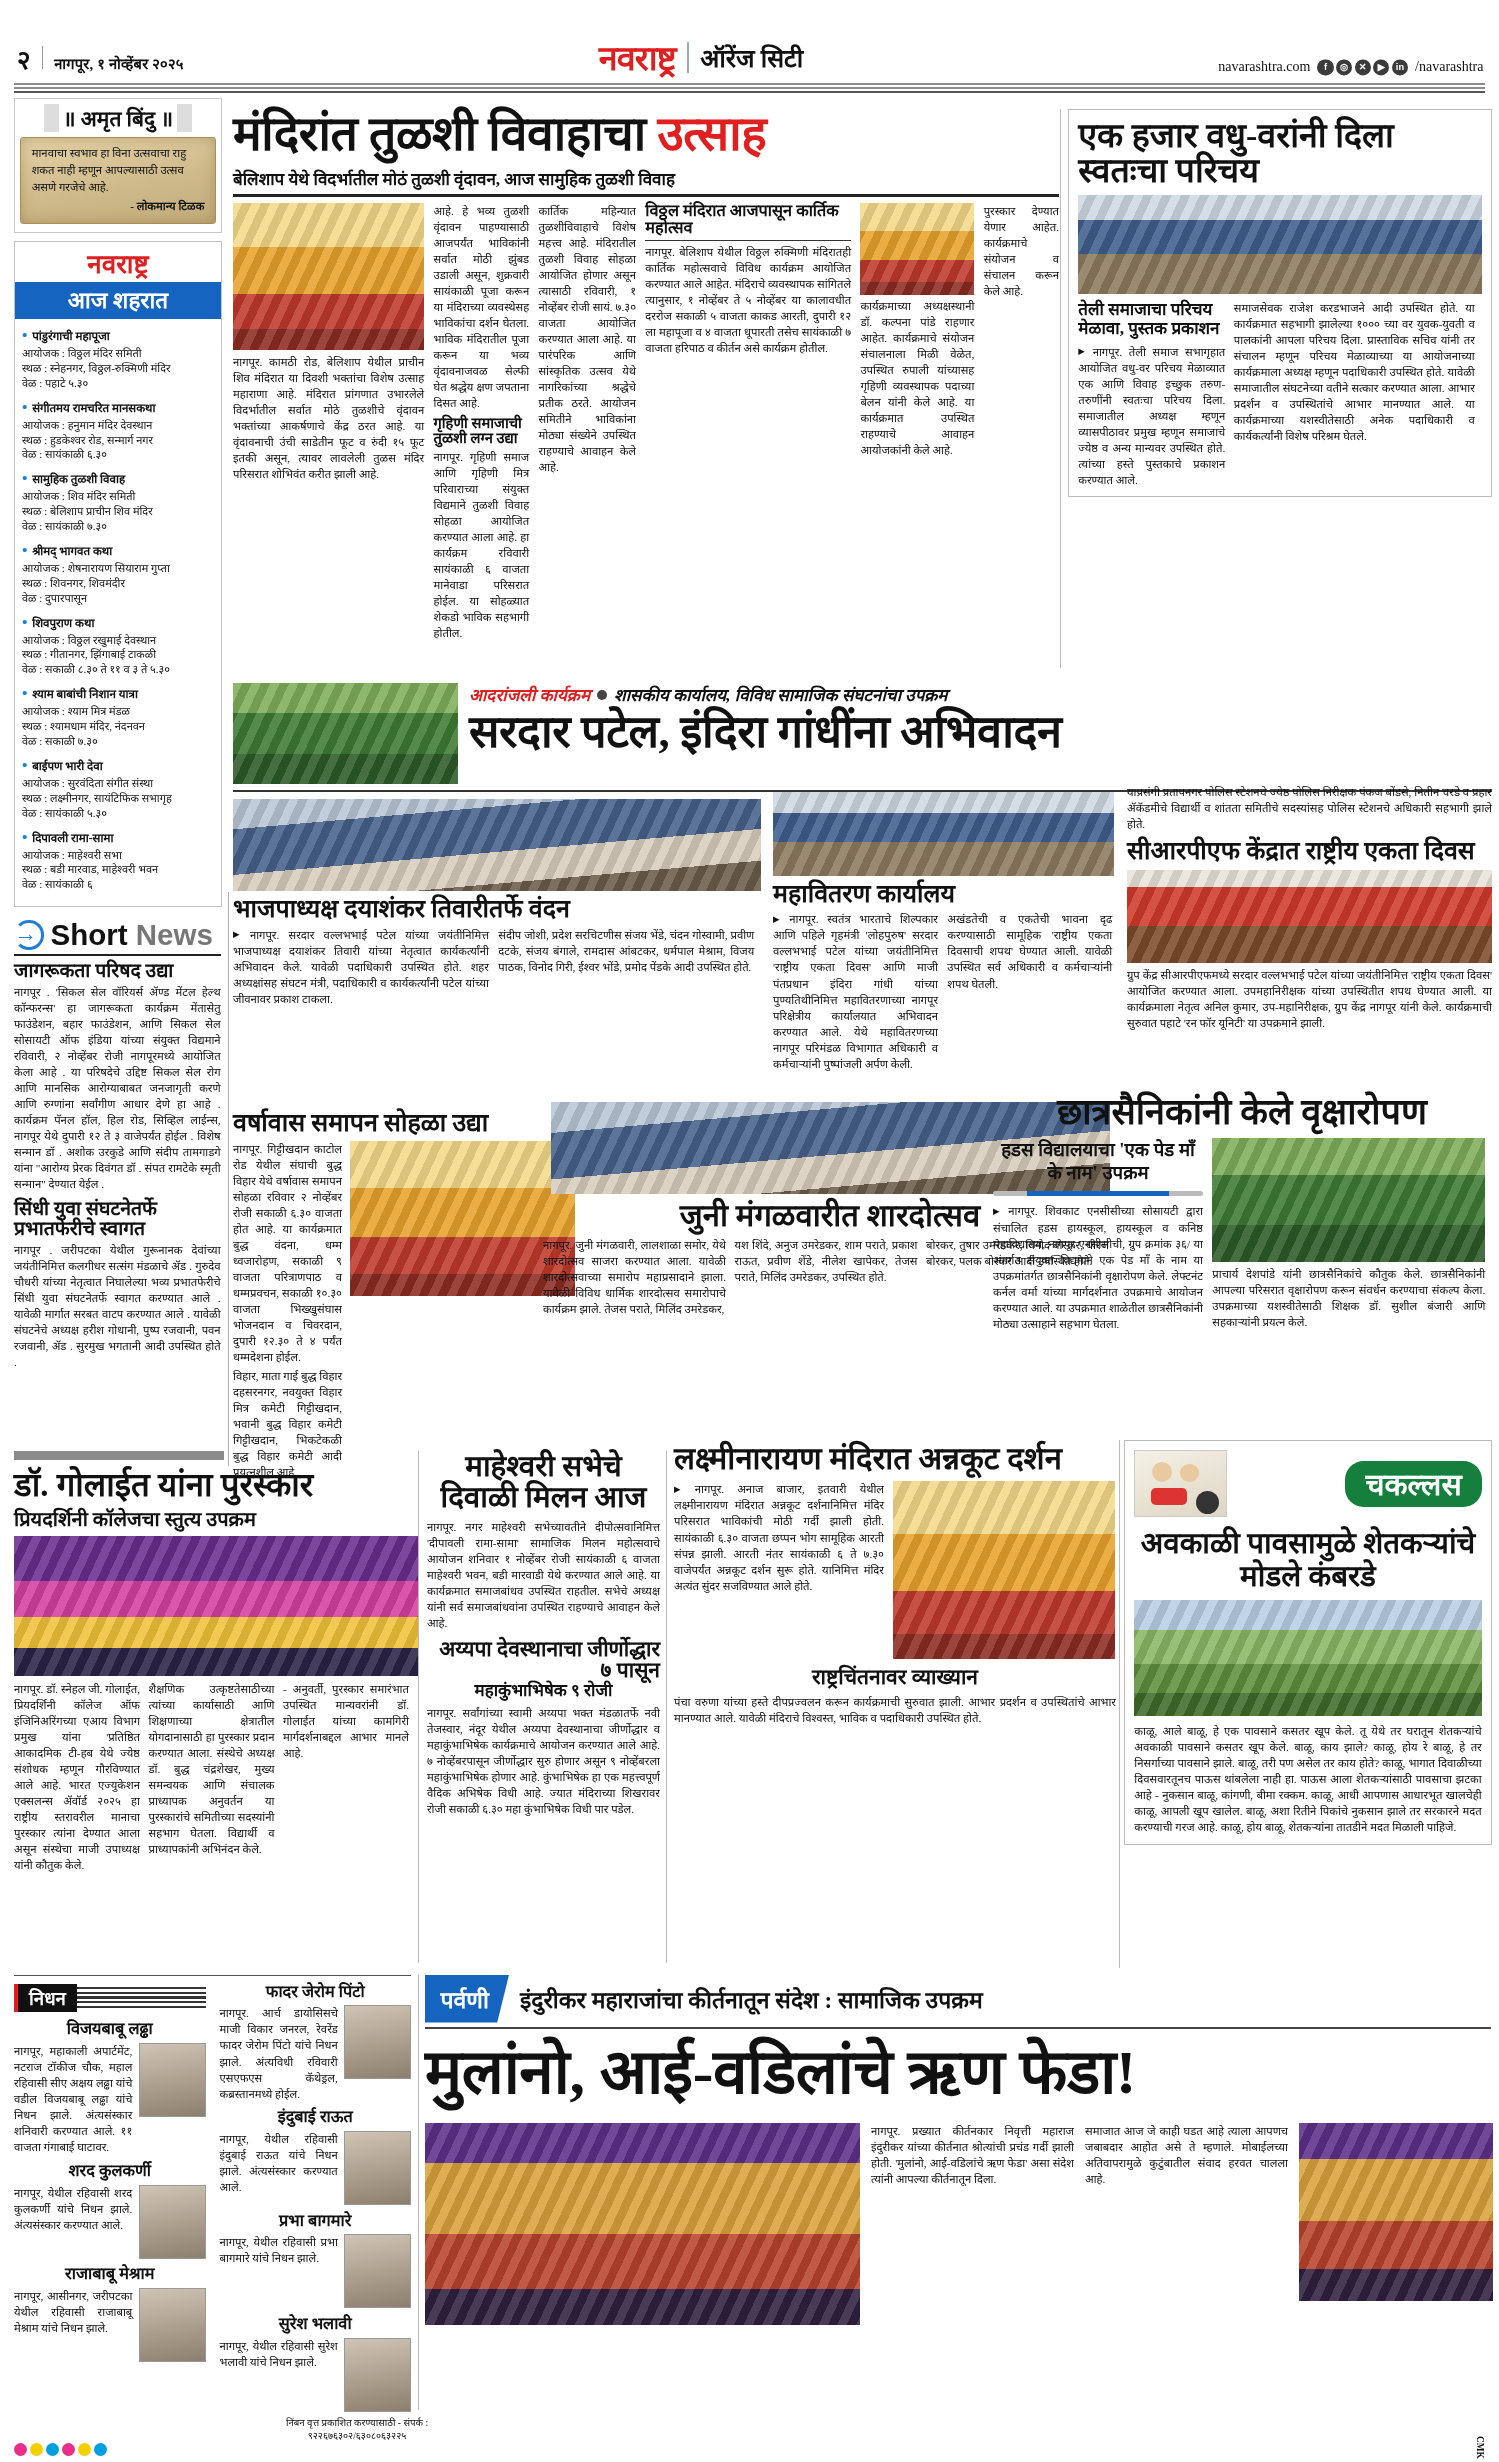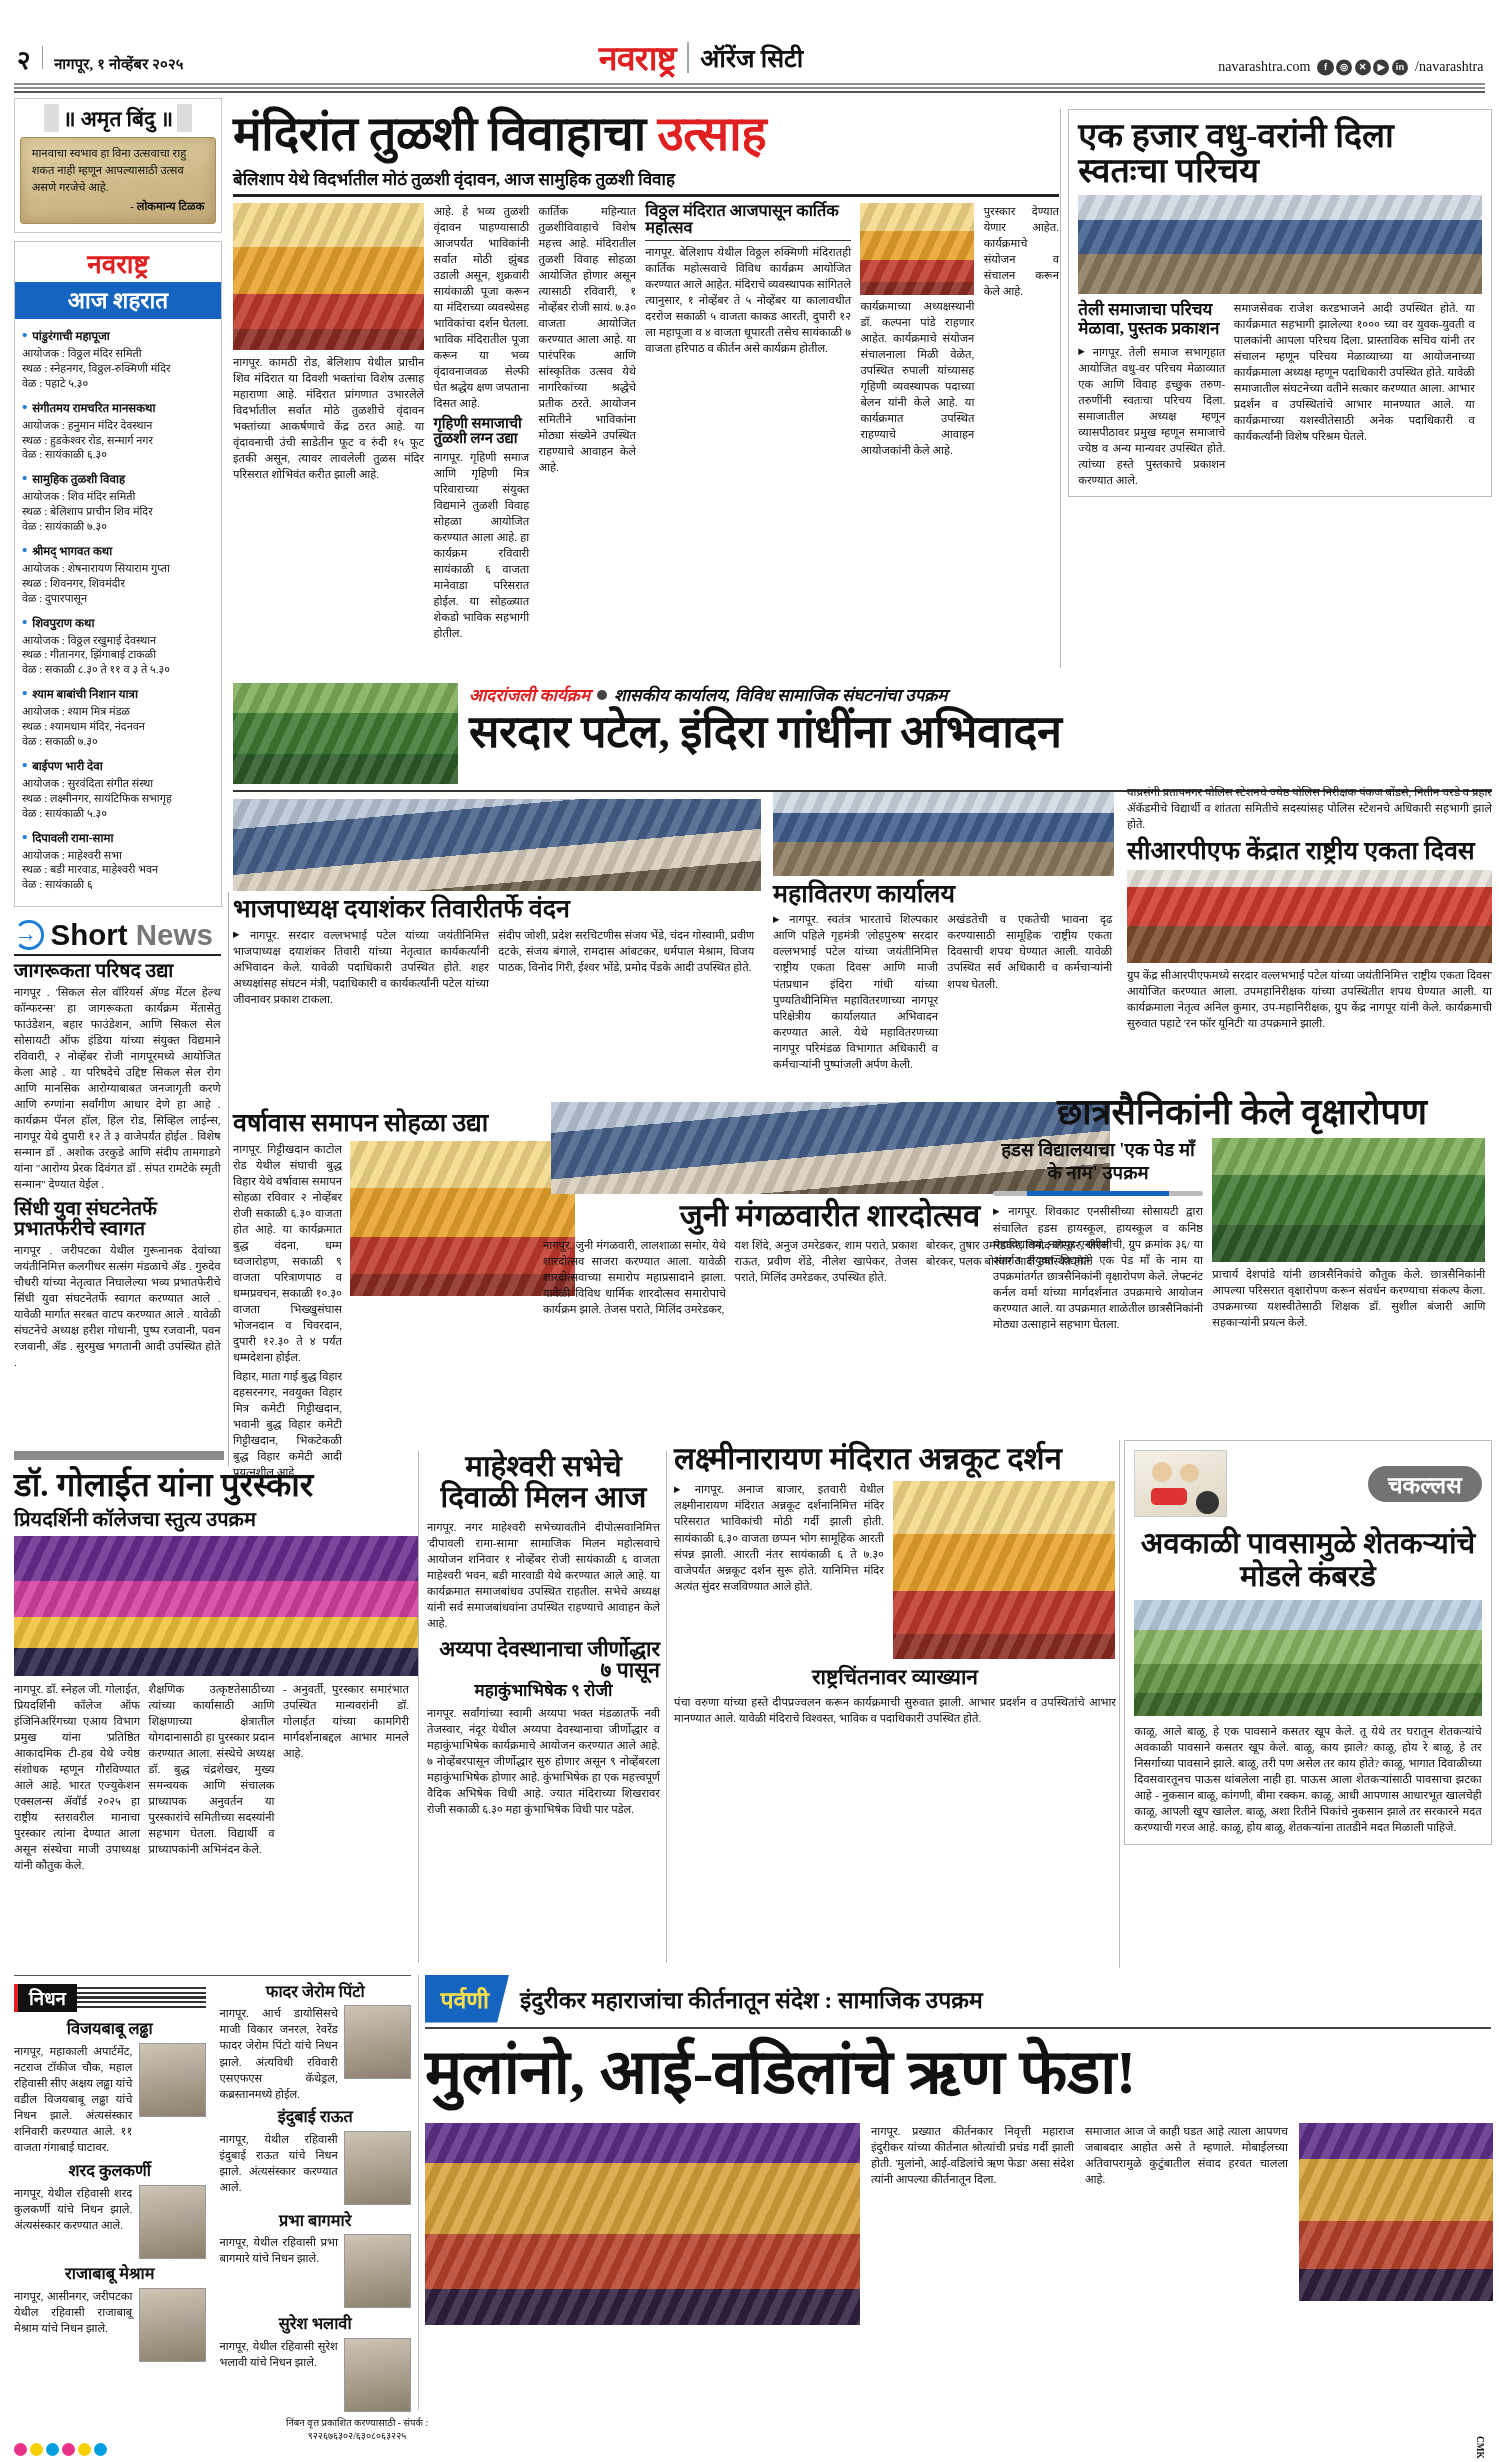--- a/index.html
+++ b/index.html
@@ -75,28 +75,28 @@
   .shortnews-hd { display:flex; align-items:center; gap:7px; margin:11px 12.4px 0 14px; }
   .sn-arrow { width:29.5px; height:29.5px; border-radius:50%; border:3.9px solid #1f7fd6; border-left-color:transparent;
       position:relative; }
   .sn-arrow::after { content:"\2192"; position:absolute; left:-3.1px; top:-3.1px; font-size:23px; color:#1f7fd6;
       font-family:"Liberation Sans",sans-serif; font-weight:bold;}
   .sn-title { font-size:29.5px; font-weight:bold; font-family:"Liberation Sans",sans-serif; }
   .sn-title span { color:#777; }
   .sn-rule { height:2.3px; background:#222; margin:1.6px 12.4px 4.7px 14px;}
 
   
-  .pill { display:inline-block; background:#737373; color:#fff; border-radius:18.6px;
-     padding:2.3px 20px; font-size:23px; font-weight:bold; }
+  .pill { display:inline-block; background:#15803d; color:#fff; border-radius:18.6px;
+     padding:2.3px 20px; font-size:30px; font-weight:bold; }
   .tagline { display:flex; align-items:center; }
   .tag-red { color:#e02020; font-weight:bold; font-style:italic; font-size:17px; }
   .tag-dot { width:10px;height:10px;border-radius:50%;background:#444;margin:0 7px; }
   .tag-blk { font-weight:bold; font-style:italic; font-size:17px; }
 
-  .parvani { background:#1565c0; color:#fde047; font-size:23px; font-weight:bold;
+  .parvani { background:#1565c0; color:#ffffff; font-size:23px; font-weight:bold;
     padding:7.8px 20px 7.8px 15.5px; display:inline-block;
     clip-path: polygon(0 0, 100% 0, 86% 100%, 0 100%); }
 
   .nidhan-hd { display:flex; align-items:center; }
   .nidhan-lbl { background:#111; color:#fff; font-size:18.6px; font-weight:bold; padding:1.6px 11px;
     border-left:4.7px solid #e02020; }
   .nidhan-stripes { flex:1; height:22px;
     background:repeating-linear-gradient(to bottom,#333 0 2.3px,#fff 2.3px 4.7px); }
   .mugshot { width:67px; height:74px; background:linear-gradient(170deg,#cfc4b5,#8d7f6d);
      border:0.8px solid #999; }

